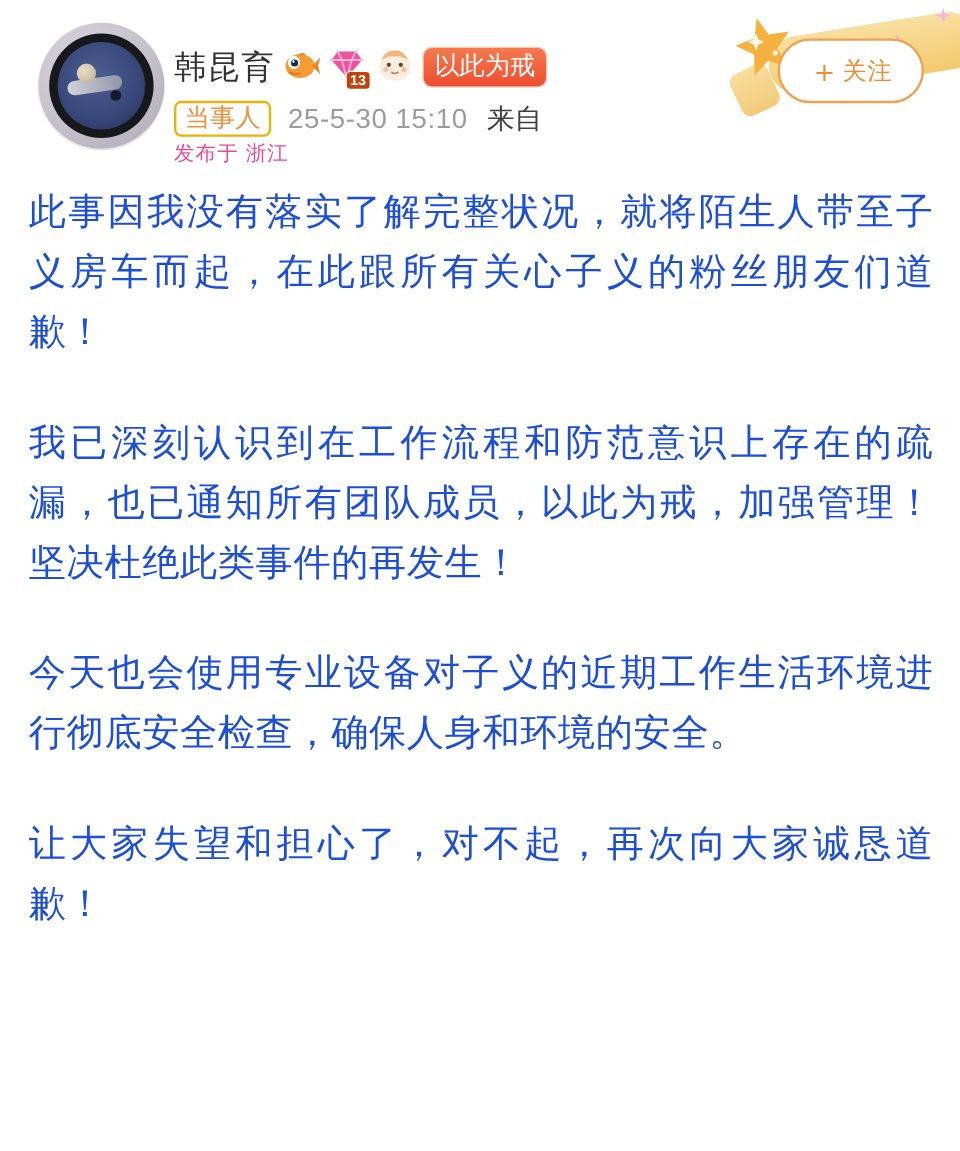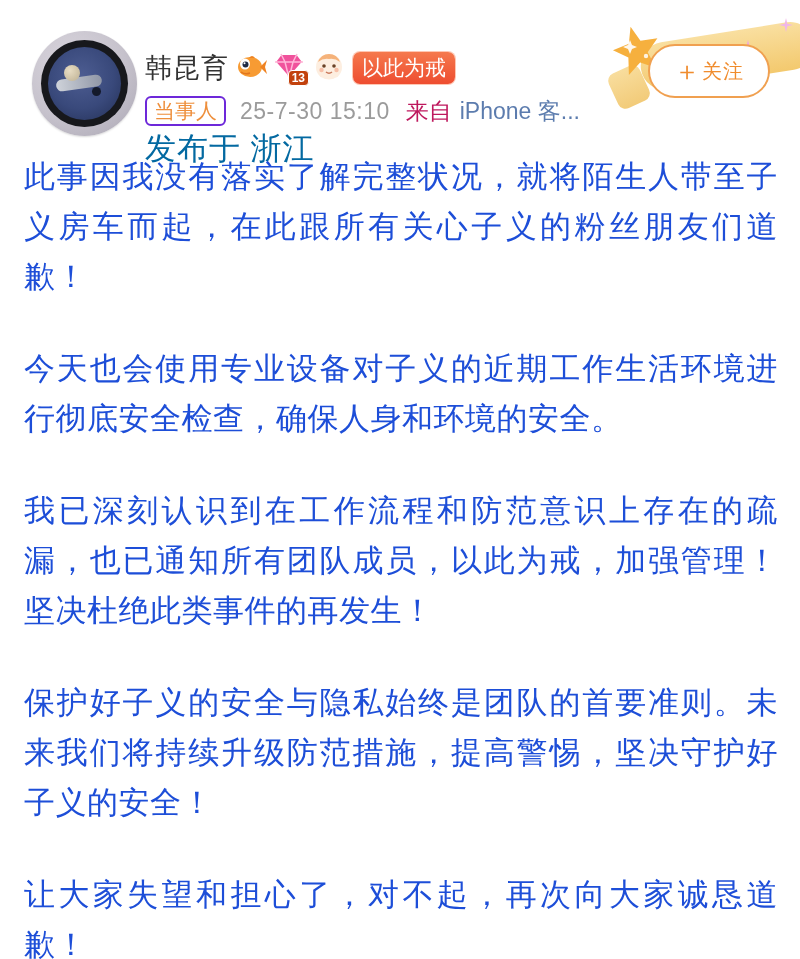--- a/index.html
+++ b/index.html
@@ -5,21 +5,21 @@
   * { margin:0; padding:0; box-sizing:border-box; }
   html,body { width:800px; height:959px; }
   body {
     position:relative;
     background:#ffffff;
     overflow:hidden;
     font-family:"Liberation Sans","DejaVu Sans",sans-serif;
   }
 
   
-  .header { position:absolute; left:0; top:16px; width:800px; height:150px; }
+  .header { position:absolute; left:0; top:4px; width:800px; height:150px; }
 
   .avatar {
     position:absolute; left:32px; top:15px;
     width:105px; height:105px; border-radius:50%;
     background:radial-gradient(circle at 35% 30%, #d8d4dc 0%, #c6c2cc 55%, #a9a5b2 100%);
     box-shadow:0 1px 2px rgba(0,0,0,.15);
   }
   .avatar .inner-ring {
     position:absolute; left:9px; top:9px; width:87px; height:87px;
     border-radius:50%; background:#17181c;
@@ -52,29 +52,29 @@
     margin-left:8px;
     background:linear-gradient(180deg,#f5794d 0%, #ee4d30 100%);
     color:#ffffff; font-size:21px; line-height:32px;
     padding:0 9px; border-radius:7px;
     box-shadow:0 0 0 1px rgba(255,185,160,.8);
     white-space:nowrap;
   }
 
   .meta-row { position:absolute; left:145px; top:79px; height:32px; display:flex; align-items:center; font-size:23px; }
   .role-badge {
-    color:#ee8f3c; border:2px solid #6d28d9; border-radius:6px;
+    color:#ee8f3c; border:2px solid #eab308; border-radius:6px;
     font-size:21px; line-height:26px; padding:0 7px; margin-right:14px;
     background:#ffffff; white-space:nowrap;
   }
   .time-text { color:#9b9b9b; letter-spacing:.5px; }
-  .from-text { color:#be185d; margin-left:16px; }
+  .from-text { color:#404040; margin-left:16px; }
   .source-link { color:#5c7cae; margin-left:8px; }
 
-  .location-row { position:absolute; left:145px; top:112px; font-size:31px; color:#0369a1; letter-spacing:1px; }
+  .location-row { position:absolute; left:145px; top:112px; font-size:17px; color:#ec4899; letter-spacing:1px; }
 
   
   .ribbon {
     position:absolute; left:640px; top:16px; width:175px; height:48px;
     background:linear-gradient(180deg,#f9dfa0 0%, #f3c96e 100%);
     border-radius:24px; transform:rotate(-9deg); z-index:1;
   }
   .ribbon-tail {
     position:absolute; left:612px; top:52px; width:34px; height:38px;
     background:linear-gradient(180deg,#f8dd9d,#f2cb79);
@@ -161,23 +161,22 @@
         <path d="M13 22 q3 2.5 6 0" stroke="#c9785a" stroke-width="1.4" fill="none"></path>
         <path d="M8 27 q8 5 16 0 l-2 4 q-6 3 -12 0 Z" fill="#ffffff"></path>
       </svg>
     </span>
 
     <span class="medal-badge">以此为戒</span>
   </div>
 
   <div class="meta-row">
     <span class="role-badge">当事人</span>
-    <span class="time-text">25-7-30 15:10</span>
+    <span class="time-text">25-5-30 15:10</span>
     <span class="from-text">来自</span>
-    <span class="source-link">iPhone 客...</span>
   </div>
 
   <div class="location-row">发布于 浙江</div>
 
   <div class="ribbon-tail"></div>
   <div class="ribbon">
     <span class="ribbon-label">超</span>
   </div>
   <div class="star-icon">
     <svg width="58" height="58" viewBox="0 0 58 58">
@@ -199,17 +198,16 @@
 
   <div class="follow-btn">
     <span class="plus">＋</span>
     <span class="label">关注</span>
   </div>
 
 </div>
 
 <div class="post-body">
   <p>此事因我没有落实了解完整状况，就将陌生人带至子义房车而起，在此跟所有关心子义的粉丝朋友们道歉！</p>
+  <p>我已深刻认识到在工作流程和防范意识上存在的疏漏，也已通知所有团队成员，以此为戒，加强管理！坚决杜绝此类事件的再发生！</p>
   <p>今天也会使用专业设备对子义的近期工作生活环境进行彻底安全检查，确保人身和环境的安全。</p>
-  <p>我已深刻认识到在工作流程和防范意识上存在的疏漏，也已通知所有团队成员，以此为戒，加强管理！坚决杜绝此类事件的再发生！</p>
-  <p>保护好子义的安全与隐私始终是团队的首要准则。未来我们将持续升级防范措施，提高警惕，坚决守护好子义的安全！</p>
   <p>让大家失望和担心了，对不起，再次向大家诚恳道歉！</p>
 </div>
 
 </body></html>

